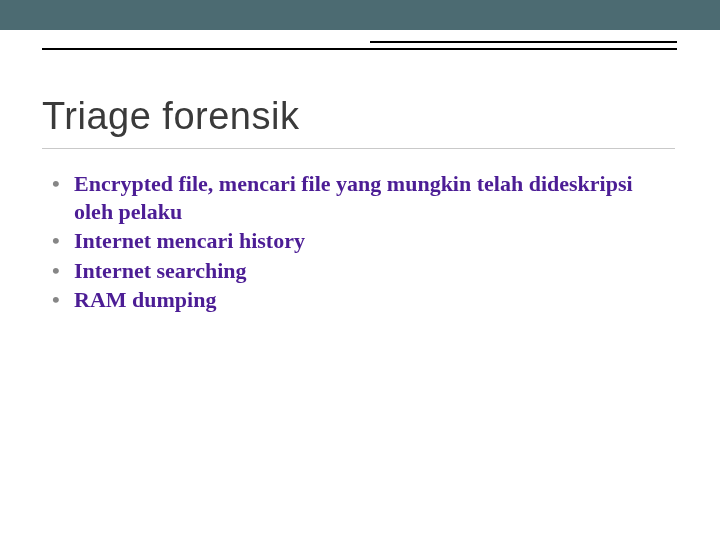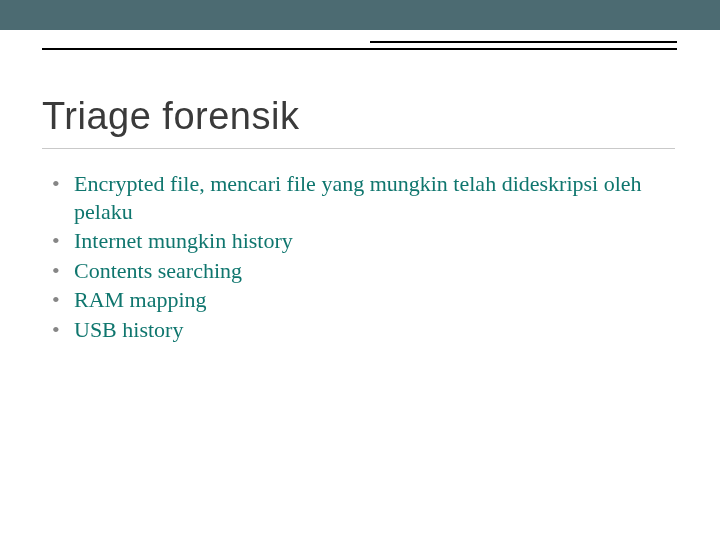--- a/index.html
+++ b/index.html
@@ -60,21 +60,22 @@
     height: 1px;
     background: #c9c9c9;
   }
   .content {
     position: absolute;
     top: 170px;
     left: 52px;
     width: 620px;
     font-size: 22px;
     line-height: 1.25;
-    color: #0f766e;
+    color: #4c1d95;
+    font-weight: bold;
   }
   .content ul {
     list-style: none;
     margin: 0;
     padding: 0;
   }
   .content li {
     position: relative;
     padding-left: 22px;
     margin: 0 0 2px 0;
@@ -96,19 +97,18 @@
   <div class="top-stripe"></div>
   <div class="top-short-line"></div>
   <div class="top-full-line"></div>
 
   <div class="title">Triage forensik</div>
   <div class="title-underline"></div>
 
   <div class="content">
     <ul>
       <li>Encrypted file, mencari file yang mungkin telah dideskripsi oleh pelaku</li>
-      <li>Internet mungkin history</li>
-      <li>Contents searching</li>
-      <li>RAM mapping</li>
-      <li>USB history</li>
+      <li>Internet mencari history</li>
+      <li>Internet searching</li>
+      <li>RAM dumping</li>
     </ul>
   </div>
 </div>
 
 </body></html>

